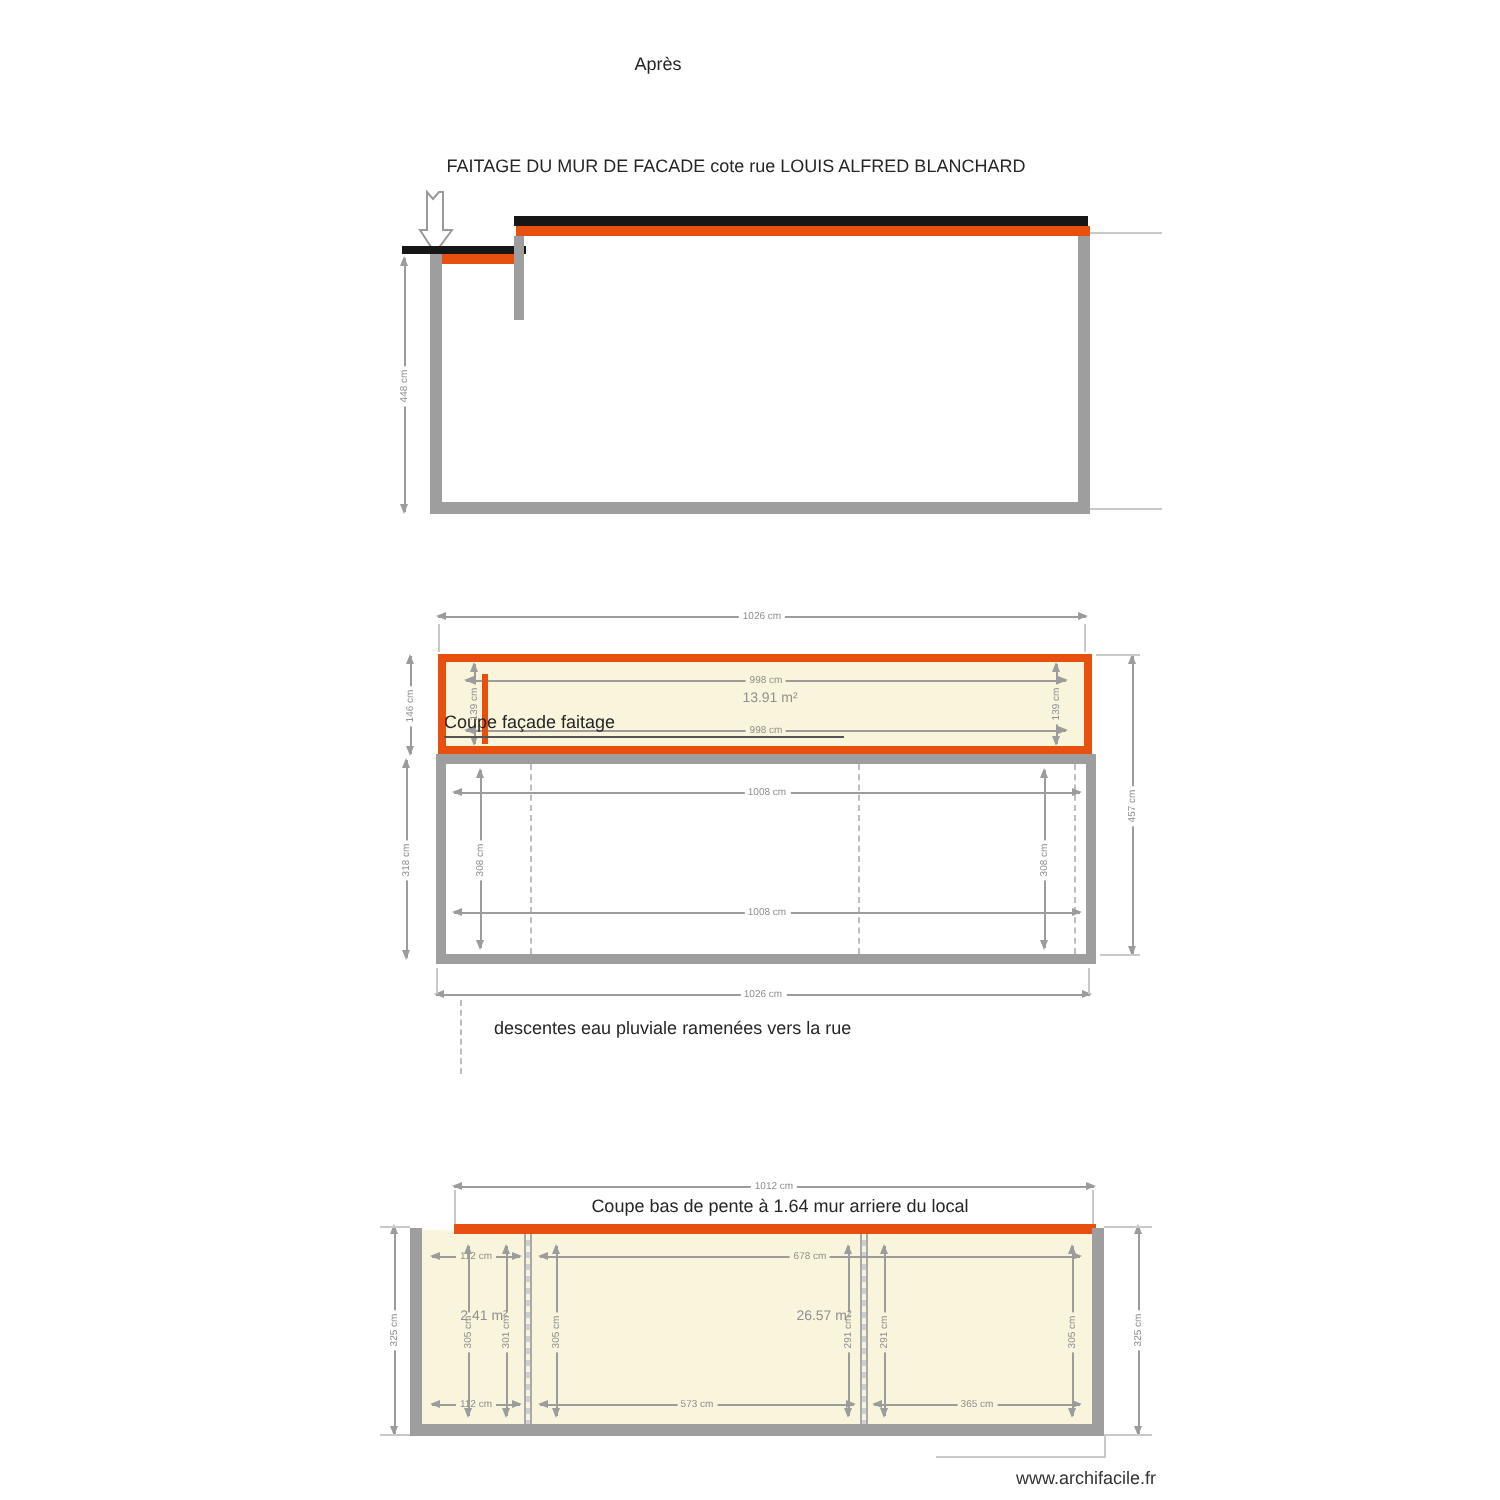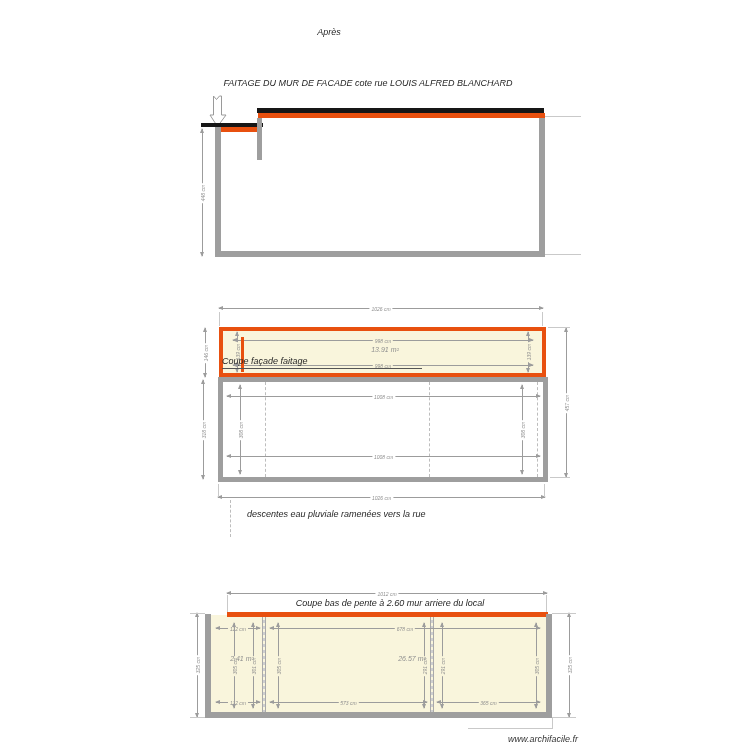--- a/index.html
+++ b/index.html
@@ -1,17 +1,17 @@
 <!DOCTYPE html>
 <html><head>
 <meta charset="utf-8">
 <style>
   html,body{margin:0;padding:0;background:#fff;}
   .page{position:relative;width:750px;height:750px;background:#ffffff;overflow:hidden;
-        font-family:"Liberation Sans", sans-serif;font-style:italic;}
+        font-family:"Liberation Sans", sans-serif;}
   .title{position:absolute;font-size:9px;color:#262626;text-align:center;line-height:1.1;}
   .note-text{position:absolute;font-size:9px;color:#262626;white-space:nowrap;}
   .area-label{position:absolute;font-size:7px;color:#8f8f8f;text-align:center;white-space:nowrap;}
   .wall{position:absolute;background:#9e9e9e;}
   .black-bar{position:absolute;background:#161616;}
   .orange-bar{position:absolute;background:#e8500f;}
   .ext{position:absolute;background:#c9c9c9;}
   .dashv{position:absolute;width:0;border-left:1px dashed #bdbdbd;}
   .cream-fill{position:absolute;background:#f9f5dc;}
   .orange-box{position:absolute;border:4px solid #e8500f;background:#f9f5dc;box-sizing:border-box;}
@@ -124,21 +124,21 @@
   <div class="ext" style="left:550px;top:477px;width:20px;height:1px;"></div>
 
   <div class="dashv" style="left:230px;top:500px;height:37px;"></div>
   <div class="note-text" style="left:247px;top:509px;">descentes eau pluviale ramenées vers la rue</div>
 
   <div class="dimh" style="left:227px;top:593px;width:320px;">
     <span class="dlab">1012 cm</span>
   </div>
   <div class="ext" style="left:227px;top:595px;width:1px;height:17px;"></div>
   <div class="ext" style="left:546px;top:595px;width:1px;height:17px;"></div>
-  <div class="title" style="left:240px;top:599px;width:300px;">Coupe bas de pente à 2.60 mur arriere du local</div>
+  <div class="title" style="left:240px;top:599px;width:300px;">Coupe bas de pente à 1.64 mur arriere du local</div>
 
   <div class="cream-fill" style="left:205px;top:615px;width:347px;height:103px;"></div>
   <div class="orange-bar" style="left:227px;top:612px;width:321px;height:5px;"></div>
   <div class="wall" style="left:205px;top:614px;width:6px;height:104px;"></div>
   <div class="wall" style="left:546px;top:614px;width:6px;height:104px;"></div>
   <div class="wall" style="left:205px;top:712px;width:347px;height:6px;"></div>
   <div class="partition" style="left:262px;top:617px;height:95px;"></div>
   <div class="partition" style="left:430px;top:617px;height:95px;"></div>
 
   <div class="dimh" style="left:216px;top:628px;width:44px;">

